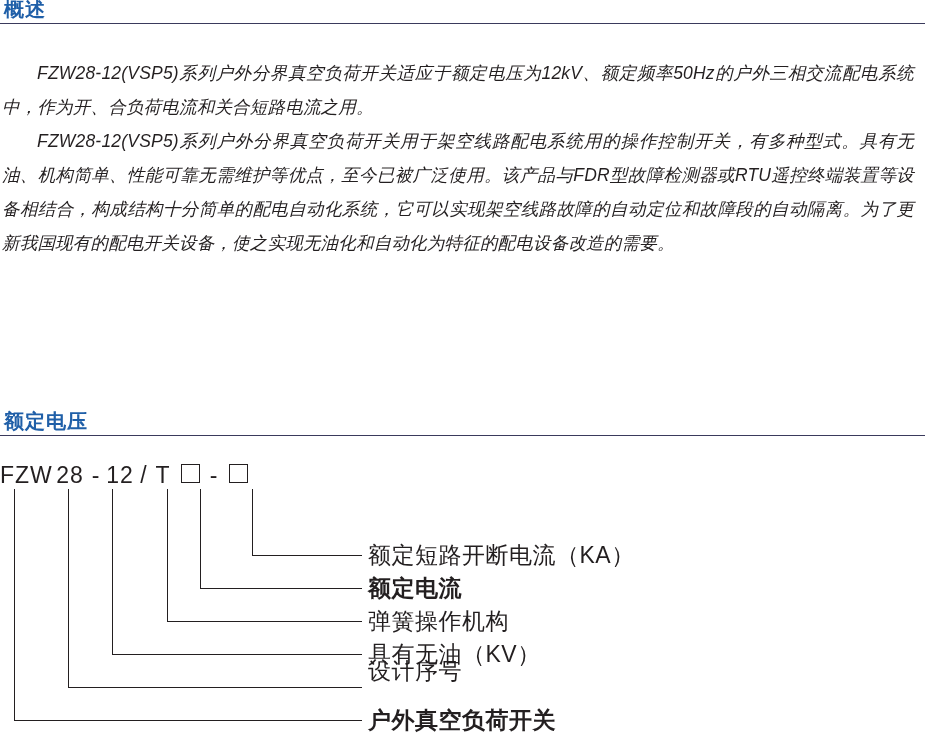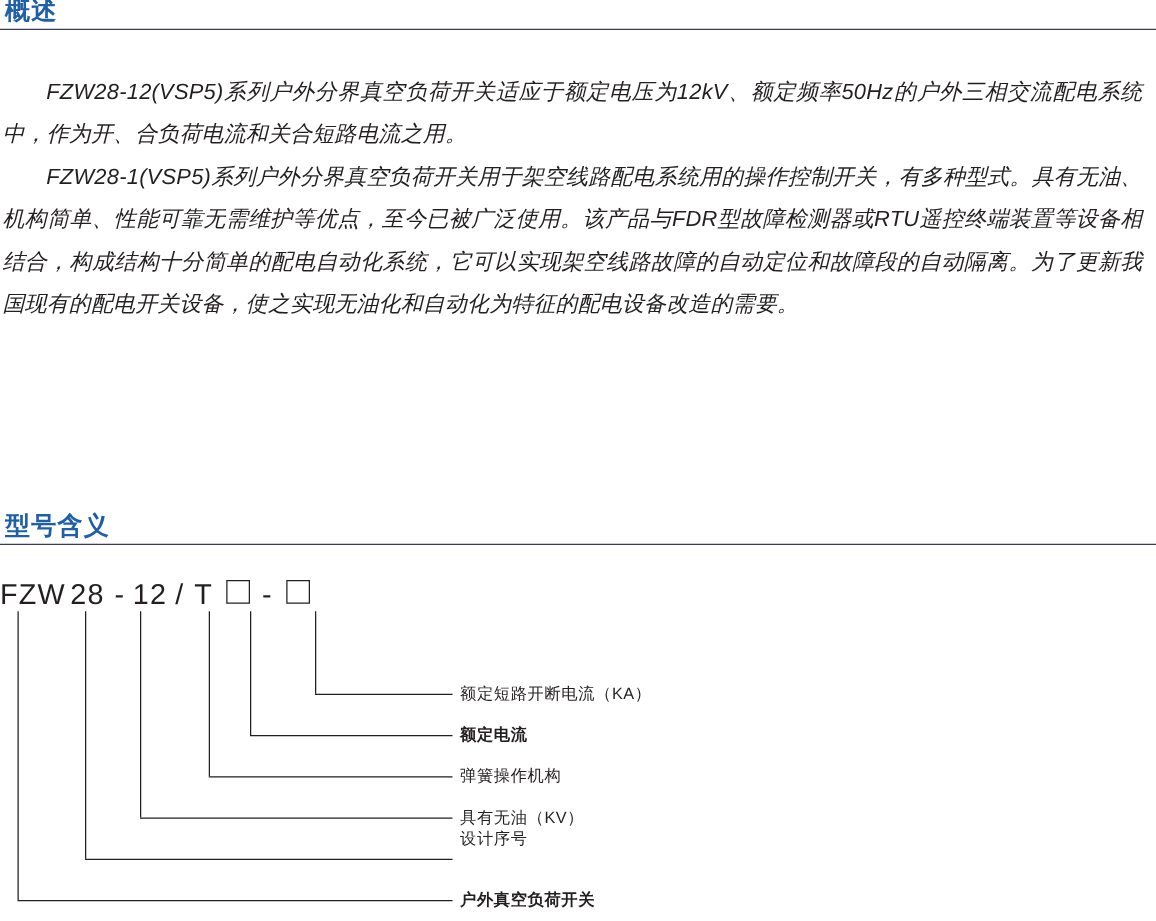--- a/index.html
+++ b/index.html
@@ -105,44 +105,44 @@
     width: 1px;
     background: #231f20;
   }
   .hline {
     position: absolute;
     height: 1px;
     background: #231f20;
   }
   .leader-label {
     position: absolute;
-    font-size: 13px;
+    font-size: 23px;
     line-height: 20px;
     color: #231f20;
     white-space: nowrap;
     letter-spacing: 0.5px;
   }
 </style>
 </head>
 <body>
 
 <div class="page">
 
   <div class="section-head" id="overview-head">
     <div class="title">概述</div>
     <div class="rule"></div>
   </div>
 
   <div class="body-text" id="para-block">
     <p>FZW28-12(VSP5)系列户外分界真空负荷开关适应于额定电压为12kV、额定频率50Hz的户外三相交流配电系统中，作为开、合负荷电流和关合短路电流之用。</p>
-    <p>FZW28-1(VSP5)系列户外分界真空负荷开关用于架空线路配电系统用的操作控制开关，有多种型式。具有无油、机构简单、性能可靠无需维护等优点，至今已被广泛使用。该产品与FDR型故障检测器或RTU遥控终端装置等设备相结合，构成结构十分简单的配电自动化系统，它可以实现架空线路故障的自动定位和故障段的自动隔离。为了更新我国现有的配电开关设备，使之实现无油化和自动化为特征的配电设备改造的需要。</p>
+    <p>FZW28-12(VSP5)系列户外分界真空负荷开关用于架空线路配电系统用的操作控制开关，有多种型式。具有无油、机构简单、性能可靠无需维护等优点，至今已被广泛使用。该产品与FDR型故障检测器或RTU遥控终端装置等设备相结合，构成结构十分简单的配电自动化系统，它可以实现架空线路故障的自动定位和故障段的自动隔离。为了更新我国现有的配电开关设备，使之实现无油化和自动化为特征的配电设备改造的需要。</p>
   </div>
 
   <div class="section-head" id="model-head">
-    <div class="title">型号含义</div>
+    <div class="title">额定电压</div>
     <div class="rule"></div>
   </div>
 
   <div id="model-diagram">
 
     <div class="code-row">
       <span class="tok" style="width:52px;">FZW</span>
       <span class="tok" style="width:36px;">28</span>
       <span class="sep">-</span>
       <span class="tok" style="width:32px;">12</span>

